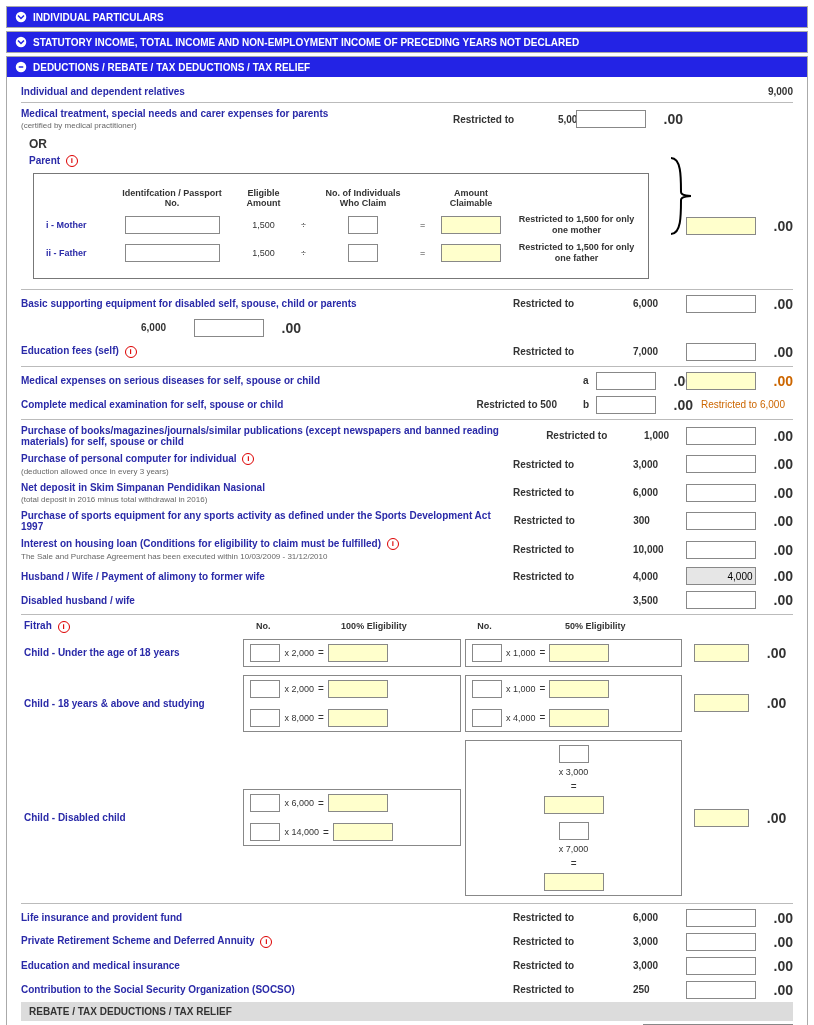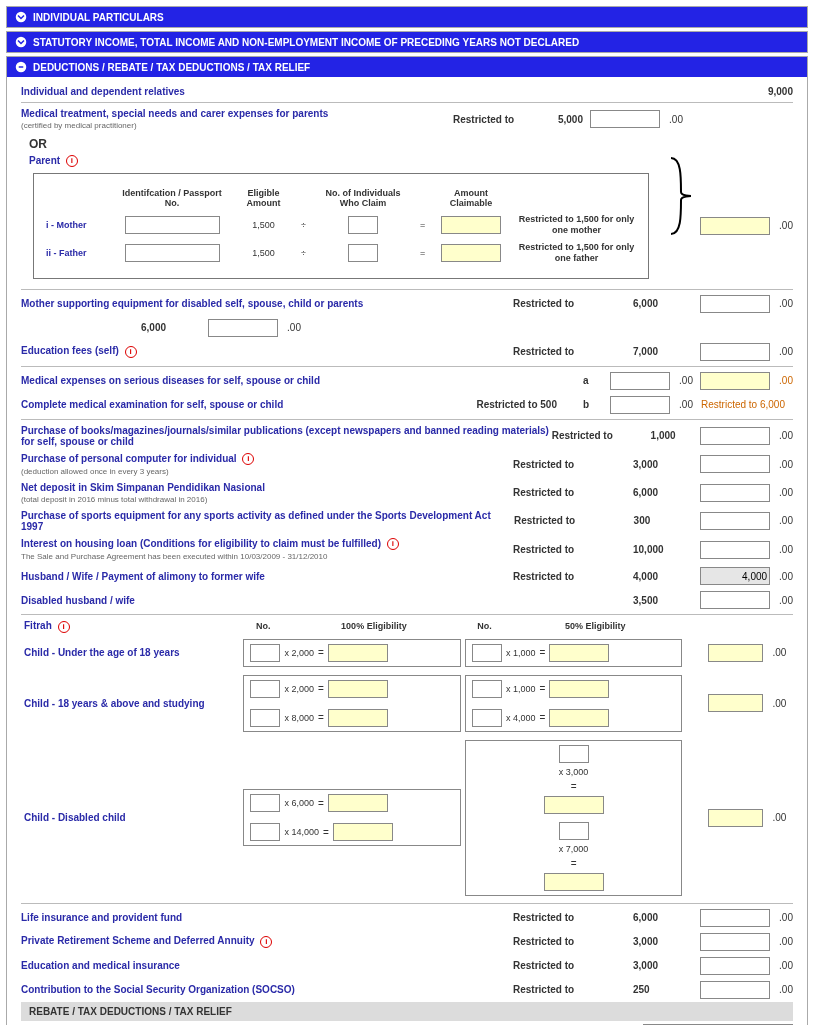--- a/index.html
+++ b/index.html
@@ -23,21 +23,21 @@
   .restrict { width:120px; text-align:left; font-weight:bold; color:#333; font-size:10px;}
   .amt-col { width:60px; text-align:left; font-weight:bold; font-size:10px;}
   .inp-cell { width:100px; text-align:right; position:relative; display:flex; align-items:center; justify-content:flex-end;}
   input.txt {
     width:70px; height:18px; border:1px solid #888; font-size:10px; text-align:right;
     background:#fff; padding:1px 2px;
   }
   input.cream { background:#ffffcc; }
   input.grey { background:#e6e6e6; }
   input.sm { width:30px; text-align:center; }
-  .suffix { margin-left:9px; font-weight:normal; font-size:10px; }
+  .suffix { margin-left:18px; font-weight:bold; font-size:14px; }
   .info-icon {
     display:inline-block; width:12px; height:12px; border:1px solid #d00;
     border-radius:50%; color:#d00; font-size:8px; line-height:10px; text-align:center;
     font-weight:bold; margin-left:3px; vertical-align:middle;
   }
   .or-label { font-weight:bold; font-size:12px; color:#333; padding:4px 0 2px 8px;}
   .parent-box { border:1px solid #777; padding:10px 6px; margin:2px 12px; position:relative;}
   .parent-tbl { width:100%; }
   .parent-tbl th { font-size:9px; font-weight:bold; padding:2px 4px; text-align:center;}
   .parent-tbl td { font-size:9px; padding:2px 4px; text-align:center; vertical-align:middle;}
@@ -159,21 +159,21 @@
       </div>
       <div class="inp-cell" style="width:90px; align-self:center;">
         <input class="txt cream" style="">
         <span class="suffix">.00</span>
       </div>
     </div>
 
     <hr class="thin" style="margin-top:8px;">
 
     <div class="row">
-      <span class="lbl">Mother supporting equipment for disabled self, spouse, child or parents</span>
+      <span class="lbl">Basic supporting equipment for disabled self, spouse, child or parents</span>
       <span class="restrict">Restricted to</span>
       <span class="amt-col">6,000</span>
       <span class="inp-cell">
           <input class="txt" style="">
           <span class="suffix">.00</span>
         </span>
     </div>
 
     <div class="row">
       <span class="restrict"></span>

